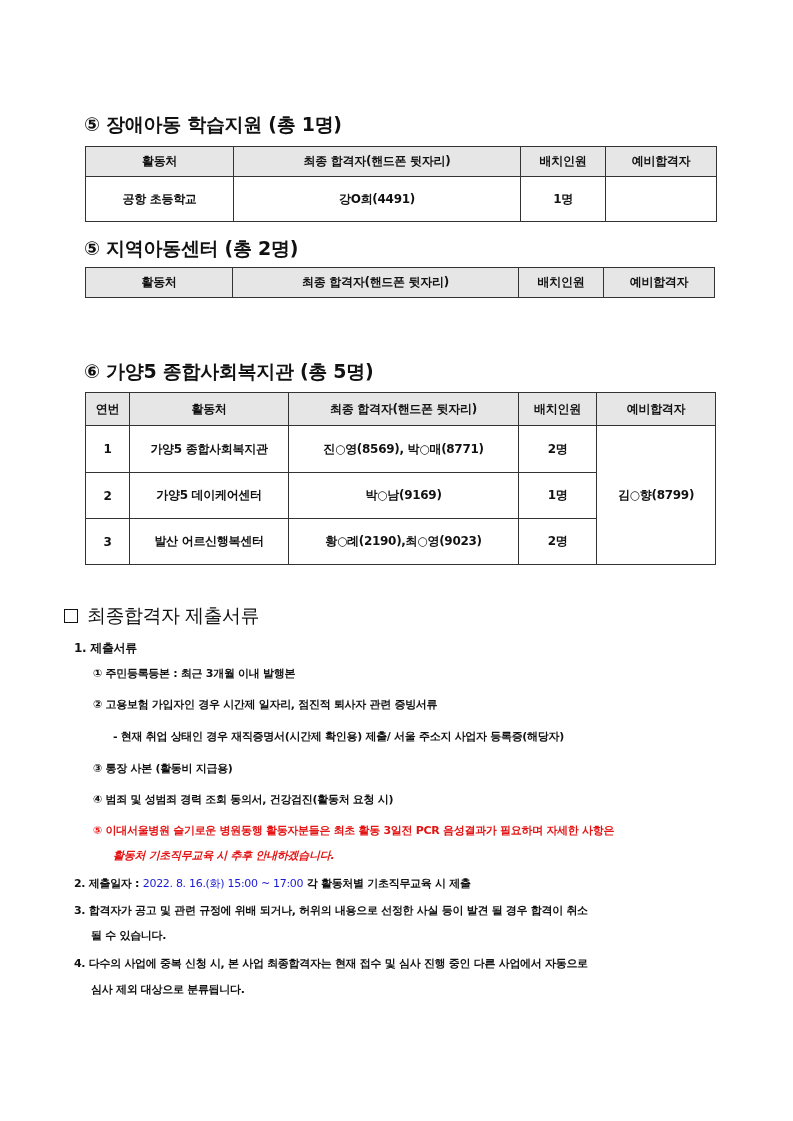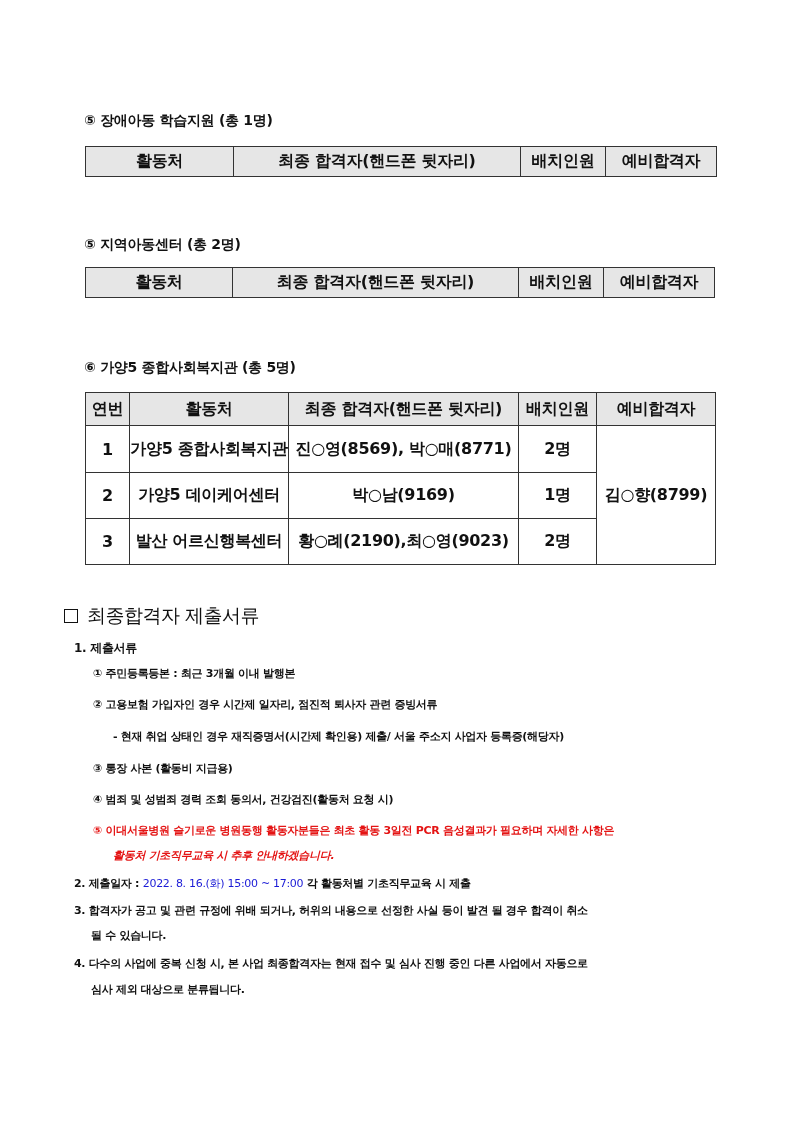--- a/index.html
+++ b/index.html
@@ -2,24 +2,24 @@
 <html><head>
 <meta charset="utf-8">
 <style>
   html, body { margin: 0; padding: 0; background: #ffffff; }
   body {
     width: 793px; height: 1121px; position: relative; overflow: hidden;
     font-family: "DejaVu Sans", "Liberation Sans", sans-serif;
     color: #111111;
   }
   .abs { position: absolute; }
-  .sec-title { font-size: 14px; font-weight: bold; letter-spacing: -0.3px; white-space: nowrap; }
+  .sec-title { font-size: 19px; font-weight: bold; letter-spacing: -0.3px; white-space: nowrap; }
   table.grid {
     position: absolute; border-collapse: collapse; table-layout: fixed;
-    font-size: 16px; font-weight: bold; letter-spacing: -0.3px;
+    font-size: 12px; font-weight: bold; letter-spacing: -0.3px;
   }
   table.grid td, table.grid th {
     border: 1px solid #333; text-align: center; vertical-align: middle; padding: 0;
     white-space: nowrap;
   }
   table.grid th { background: #e6e6e6; font-weight: bold; }
   table.grid { border: 1.5px solid #222; }
   .heading {
     font-size: 19px; font-weight: normal; letter-spacing: -0.5px; white-space: nowrap;
     display: flex; align-items: center;
@@ -42,20 +42,26 @@
       <col style="width:287px">
       <col style="width:85px">
       <col style="width:111px">
     </colgroup>
   <tbody>
       <tr style="height:30px;">
     <th>활동처</th>
     <th>최종 합격자(핸드폰 뒷자리)</th>
     <th>배치인원</th>
     <th>예비합격자</th>
+  </tr>
+  <tr style="height:45px;">
+    <td>공항 초등학교</td>
+    <td>강O희(4491)</td>
+    <td>1명</td>
+    <td></td>
   </tr>
 </tbody>
   </table>
 
 <div class="abs sec-title" style="left:84px; top:236px;">⑤  지역아동센터 (총 2명)</div>
 <table class="grid" style="left:85px; top:267px; width:629px;">
   <colgroup>
       <col style="width:147px">
       <col style="width:286px">
       <col style="width:85px">

